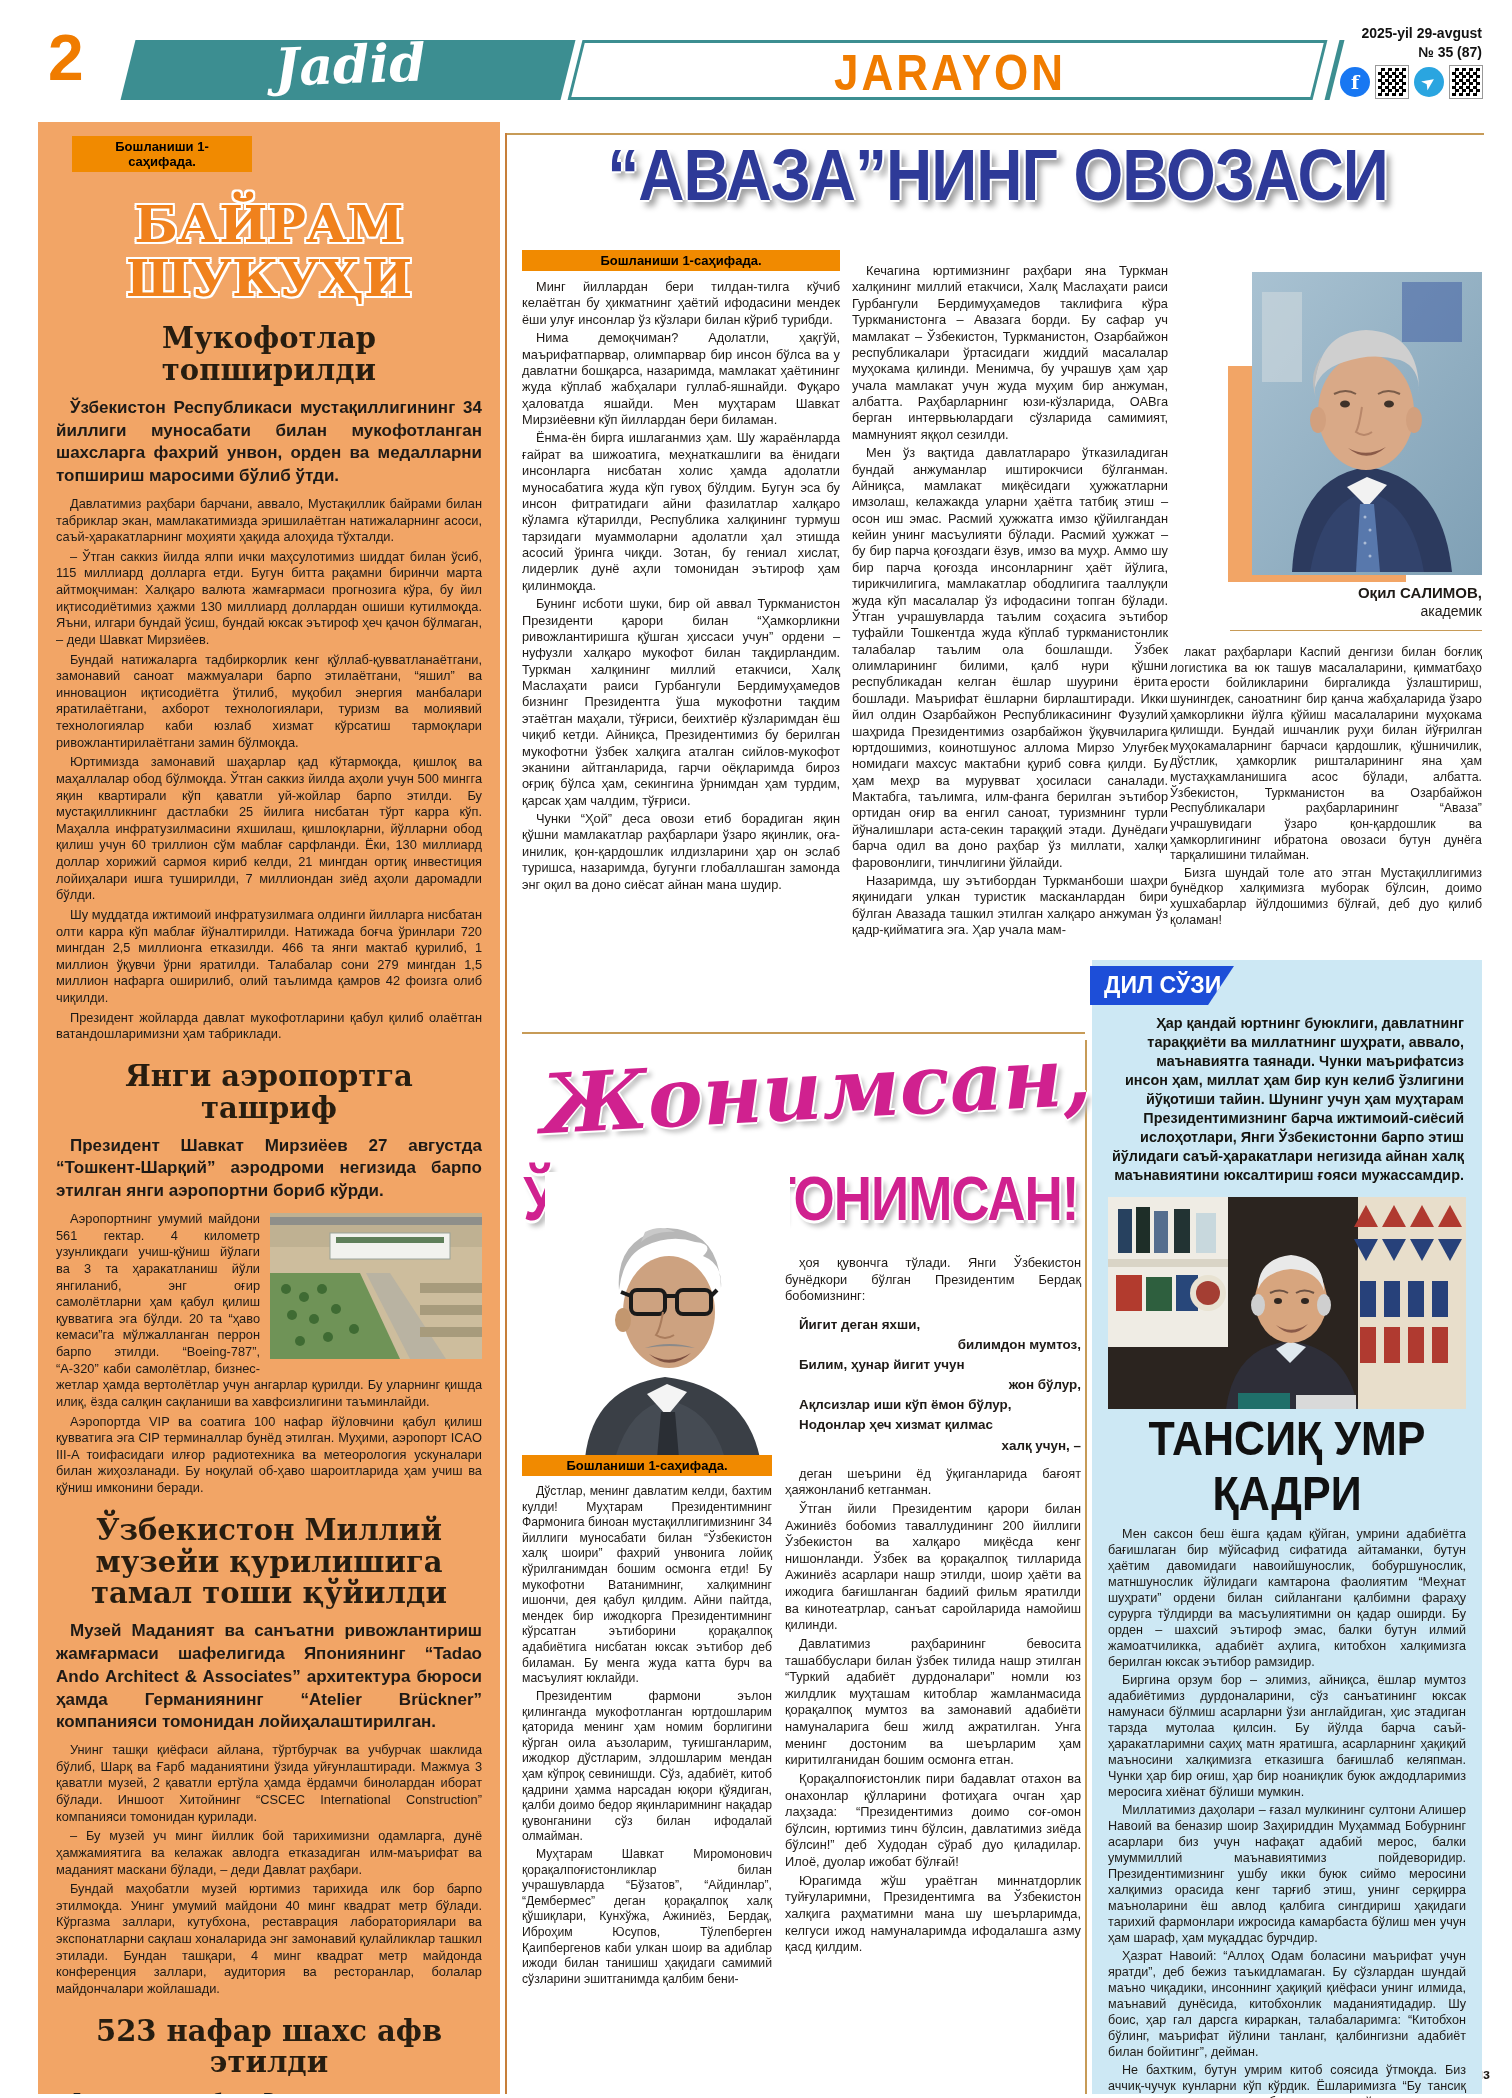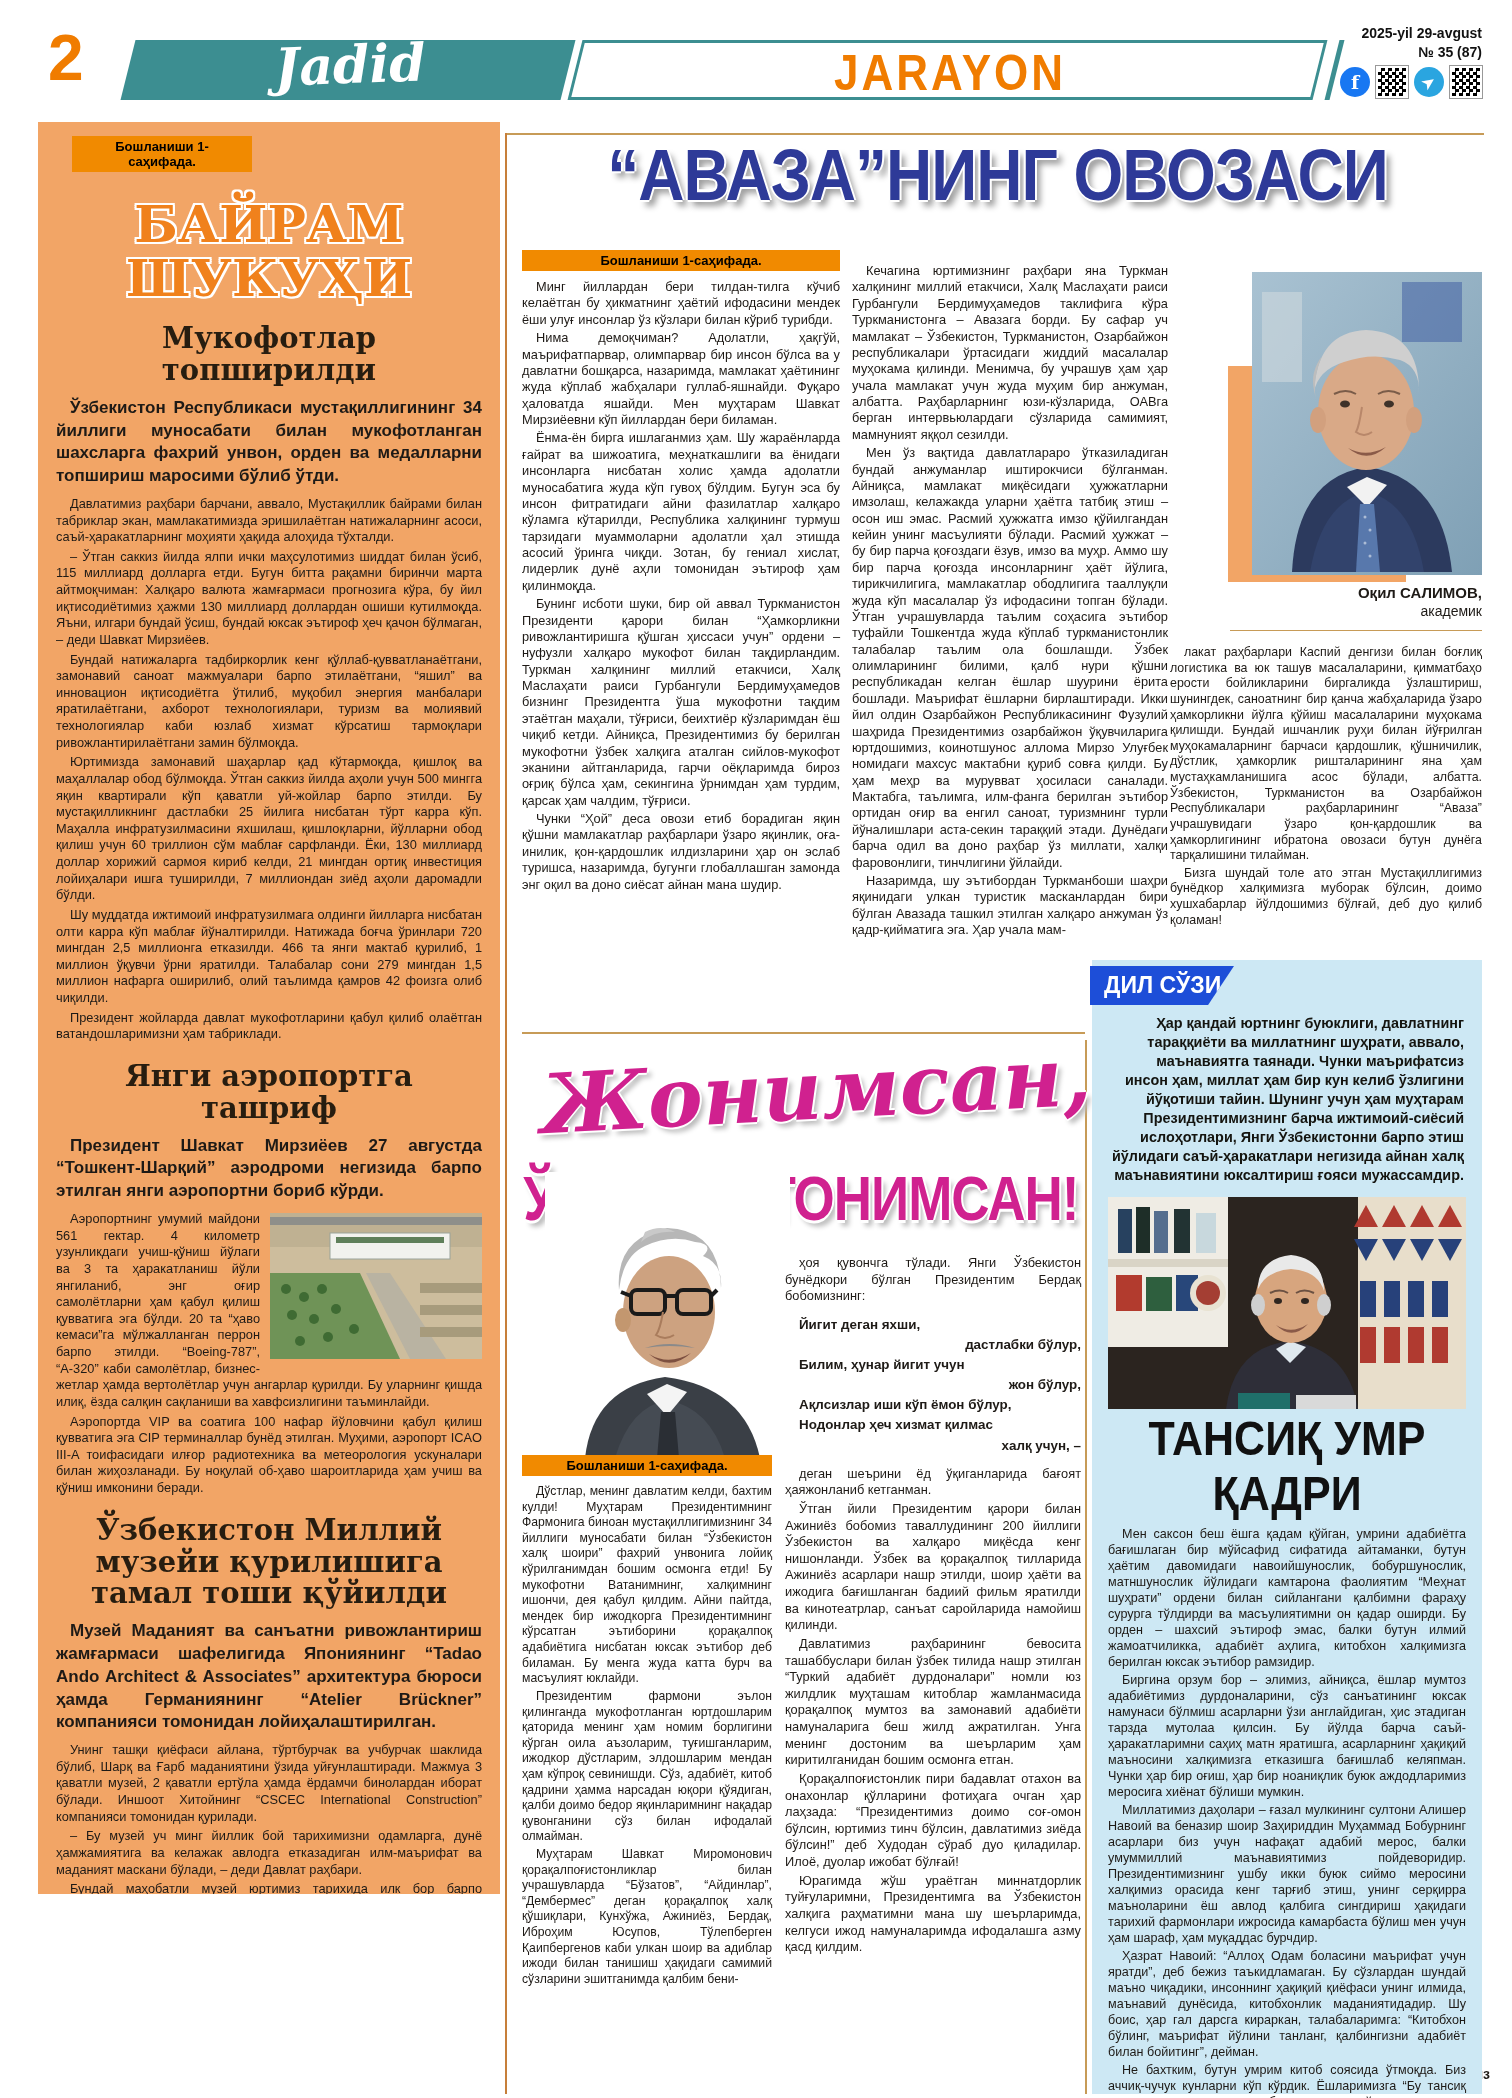--- a/index.html
+++ b/index.html
@@ -21,21 +21,21 @@
   .tg{background:#2aa5e0;}
   .tg span{display:inline-block;transform:rotate(-35deg) translateX(-1px);font-size:15px;}
   .qr{width:28px;height:28px;background:repeating-conic-gradient(#000 0% 25%,#fff 0% 50%) 0 0/7px 7px;border:2px solid #fff;outline:1px solid #999;}
   
   .vrule{position:absolute;left:505px;top:133px;width:2px;height:1961px;background:#c77f3a;}
   .hrule-top{position:absolute;left:507px;top:133px;width:977px;height:2px;background:#c79b57;}
   .hrule-mid{position:absolute;left:522px;top:1032px;width:563px;height:2px;background:#c79b57;}
   .vrule2{position:absolute;left:1085px;top:1040px;width:2px;height:1054px;background:#c79b57;}
   .caption-rule{position:absolute;left:1230px;top:630px;width:252px;height:1px;background:#c79b57;}
   
-  .left-panel{position:absolute;left:38px;top:122px;width:462px;height:1772px;background:#f2a566;padding:58px 18px 40px 18px;box-sizing:border-box;overflow:hidden;}
+  .left-panel{position:absolute;left:38px;top:122px;width:462px;height:1972px;background:#f2a566;padding:58px 18px 40px 18px;box-sizing:border-box;overflow:hidden;}
   .cont-tag{background:#f18a00;color:#000000;font-size:13px;font-weight:bold;text-align:center;padding:3px 10px;}
   .left-tag{position:absolute;left:72px;top:136px;width:180px;box-sizing:border-box;}
   .banner{font-family:"DejaVu Serif",serif;font-weight:bold;font-size:51px;text-align:center;color:#f0811c;line-height:1.05;margin:18px 0 16px;
           text-shadow:-2px 0 #fff,2px 0 #fff,0 -2px #fff,0 2px #fff,-2px -2px #fff,2px 2px #fff,2px -2px #fff,-2px 2px #fff;}
   .a-title{font-family:"DejaVu Serif",serif;font-weight:bold;font-size:29px;text-align:center;color:#271d10;line-height:1.1;margin:18px 0 10px;}
   .lead{font-weight:bold;font-size:17px;line-height:1.34;text-align:justify;text-indent:14px;margin:0 0 8px;}
   .paras p{font-size:12.8px;line-height:1.3;text-align:justify;text-indent:14px;margin:0 0 3px;}
   .ph-airport{float:right;width:212px;height:146px;margin:2px 0 4px 10px;}
   .left-byline{position:absolute;right:22px;bottom:16px;font-weight:bold;font-size:14px;}
   
@@ -270,21 +270,21 @@
         <p>Дўстлар, менинг давлатим келди, бахтим кулди! Муҳтарам Президентимнинг Фармонига биноан мустақиллигимизнинг 34 йиллиги муносабати билан “Ўзбекистон халқ шоири” фахрий унвонига лойиқ кўрилганимдан бошим осмонга етди! Бу мукофотни Ватанимнинг, халқимнинг ишончи, дея қабул қилдим. Айни пайтда, мендек бир ижодкорга Президентимнинг кўрсатган эътиборини қорақалпоқ адабиётига нисбатан юксак эътибор деб биламан. Бу менга жуда катта бурч ва масъулият юклайди.</p>
         <p>Президентим фармони эълон қилинганда мукофотланган юртдошларим қаторида менинг ҳам номим борлигини кўрган оила аъзоларим, туғишганларим, ижодкор дўстларим, элдошларим мендан ҳам кўпроқ севинишди. Сўз, адабиёт, китоб қадрини ҳамма нарсадан юқори қўядиган, қалби доимо бедор яқинларимнинг нақадар қувонганини сўз билан ифодалай олмайман.</p>
         <p>Муҳтарам Шавкат Миромонович қорақалпоғистонликлар билан учрашувларда “Бўзатов”, “Айдинлар”, “Дембермес” деган қорақалпоқ халқ қўшиқлари, Кунхўжа, Ажиниёз, Бердақ, Иброҳим Юсупов, Тўлепберген Қаипбергенов каби улкан шоир ва адиблар ижоди билан танишиш ҳақидаги самимий сўзларини эшитганимда қалбим бени-</p>
       </div>
   </div>
 
   <div class="ncol jn-right">
     <p>ҳоя қувончга тўлади. Янги Ўзбекистон бунёдкори бўлган Президентим Бердақ бобомизнинг:</p>
     <div class="poem-block">
         <div>Йигит деган яхши,</div>
-        <div>дастлабки бўлур,</div>
+        <div>билимдон мумтоз,</div>
         <div>Билим, ҳунар йигит учун</div>
         <div>жон бўлур,</div>
         <div>Ақлсизлар иши кўп ёмон бўлур,</div>
         <div>Нодонлар ҳеч хизмат қилмас</div>
         <div>халқ учун, –</div>
       </div>
     <div>
         <p>деган шеърини ёд ўқиганларида бағоят ҳаяжонланиб кетганман.</p>
         <p>Ўтган йили Президентим қарори билан Ажиниёз бобомиз таваллудининг 200 йиллиги Ўзбекистон ва халқаро миқёсда кенг нишонланди. Ўзбек ва қорақалпоқ тилларида Ажиниёз асарлари нашр этилди, шоир ҳаёти ва ижодига бағишланган бадиий фильм яратилди ва кинотеатрлар, санъат саройларида намойиш қилинди.</p>
         <p>Давлатимиз раҳбарининг бевосита ташаббуслари билан ўзбек тилида нашр этилган “Туркий адабиёт дурдоналари” номли юз жилдлик муҳташам китоблар жамланмасида қорақалпоқ мумтоз ва замонавий адабиёти намуналарига беш жилд ажратилган. Унга менинг достоним ва шеърларим ҳам киритилганидан бошим осмонга етган.</p>

